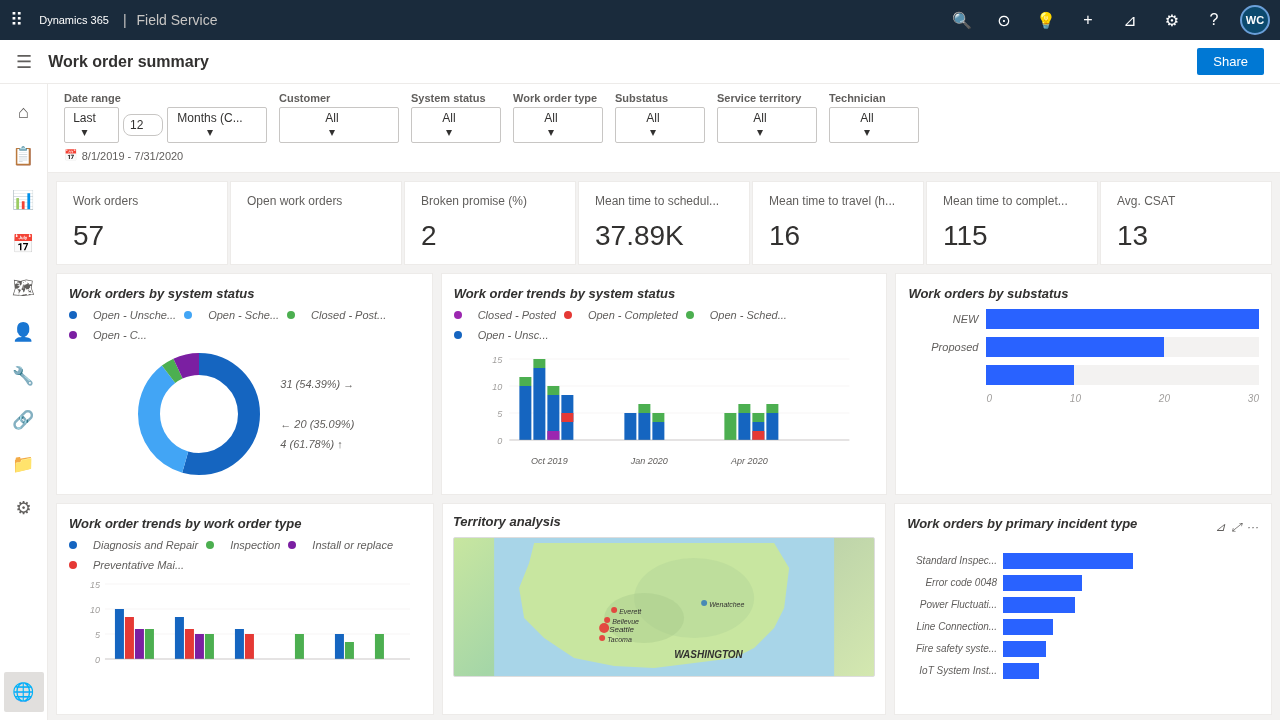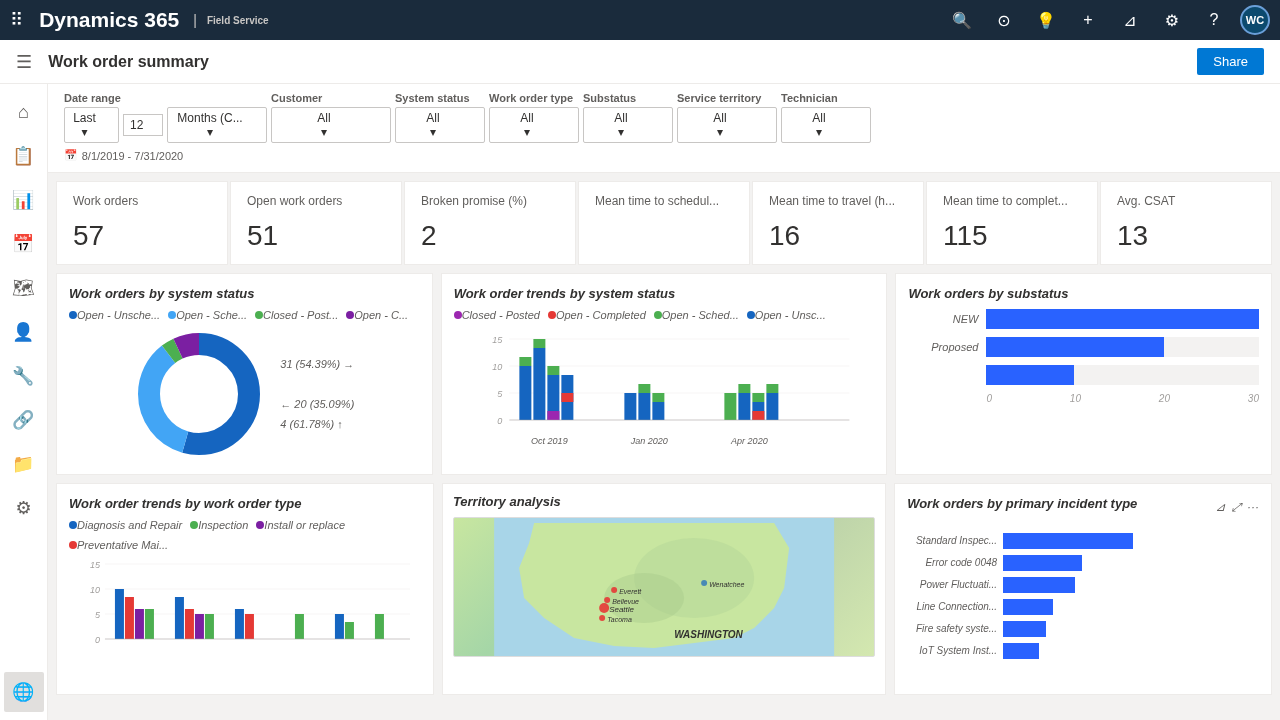--- a/index.html
+++ b/index.html
@@ -9,22 +9,22 @@
     .top-nav {
       background: #1a2b3c;
       height: 40px;
       display: flex;
       align-items: center;
       padding: 0 10px;
       color: #fff;
       gap: 10px;
     }
     .top-nav .waffle-icon { font-size: 18px; cursor: pointer; margin-right: 6px; }
-    .top-nav .app-name { font-size: 21px; font-weight: 700; margin-right: 4px; }
-    .top-nav .module-name { font-size: 10px; color: #c8c6c4; font-weight: bold; }
+    .top-nav .app-name { font-size: 11px; font-weight: 400; margin-right: 4px; }
+    .top-nav .module-name { font-size: 14px; color: #c8c6c4; }
     .top-nav .spacer { flex: 1; }
     .top-nav .nav-icon { width: 32px; height: 32px; display: flex; align-items: center; justify-content: center; cursor: pointer; color: #fff; font-size: 16px; border-radius: 2px; }
     .top-nav .avatar { width: 30px; height: 30px; border-radius: 50%; background: #0c4a6e; display: flex; align-items: center; justify-content: center; font-size: 11px; font-weight: 600; color: #fff; border: 2px solid #6a9fd8; }
 
     
     .sub-nav {
       background: #fff;
       height: 44px;
       display: flex;
       align-items: center;
@@ -73,27 +73,27 @@
 
     
     .filter-bar {
       background: #fff;
       padding: 8px 16px 10px;
       border-bottom: 1px solid #edebe9;
       display: flex;
       flex-direction: column;
       gap: 6px;
     }
-    .filter-row { display: flex; align-items: center; gap: 4px; flex-wrap: wrap; }
+    .filter-row { display: flex; align-items: center; gap: 12px; flex-wrap: wrap; }
     .filter-group { display: flex; flex-direction: column; gap: 3px; }
     .filter-label { font-size: 11px; color: #605e5c; font-weight: 600; }
     .filter-date-group { display: flex; align-items: center; gap: 4px; }
     .filter-input {
       border: 1px solid #c8c6c4;
-      border-radius: 0;
+      border-radius: 8px;
       padding: 3px 6px;
       font-size: 12px;
       color: #323130;
       width: 40px;
     }
     .filter-dropdown {
       border: 1px solid #c8c6c4;
       border-radius: 2px;
       padding: 3px 22px 3px 8px;
       font-size: 12px;
@@ -134,21 +134,21 @@
     }
     .chart-card {
       background: #fff;
       border: 1px solid #edebe9;
       padding: 12px;
       flex: 1;
       font-style: italic;
     }
     .chart-title { font-size: 13px; font-weight: 600; color: #323130; margin-bottom: 8px; }
     .chart-legend { display: flex; flex-wrap: wrap; gap: 8px; margin-bottom: 8px; }
-    .legend-item { display: flex; align-items: center; gap: 0; font-size: 11px; color: #605e5c; text-align: center; }
+    .legend-item { display: flex; align-items: center; gap: 16px; font-size: 11px; color: #605e5c; text-align: center; }
     .legend-dot { width: 8px; height: 8px; border-radius: 50%; flex-shrink: 0; }
 
     
     .charts-row-bottom {
       display: flex;
       gap: 8px;
       padding: 4px 8px 8px;
     }
 
     
@@ -283,28 +283,28 @@
     </div>
 
     <div class="kpi-row">
 
     <div class="kpi-card">
     <div class="kpi-label">Work orders</div>
     <div class="kpi-value">57</div>
   </div>
         <div class="kpi-card">
     <div class="kpi-label">Open work orders</div>
-    <div class="kpi-value">51</div>
   </div>
         <div class="kpi-card">
     <div class="kpi-label">Broken promise (%)</div>
     <div class="kpi-value">2</div>
   </div>
         <div class="kpi-card">
     <div class="kpi-label">Mean time to schedul...</div>
+    <div class="kpi-value">37.89K</div>
   </div>
         <div class="kpi-card">
     <div class="kpi-label">Mean time to travel (h...</div>
     <div class="kpi-value">16</div>
   </div>
         <div class="kpi-card">
     <div class="kpi-label">Mean time to complet...</div>
     <div class="kpi-value">115</div>
   </div>
         <div class="kpi-card">

